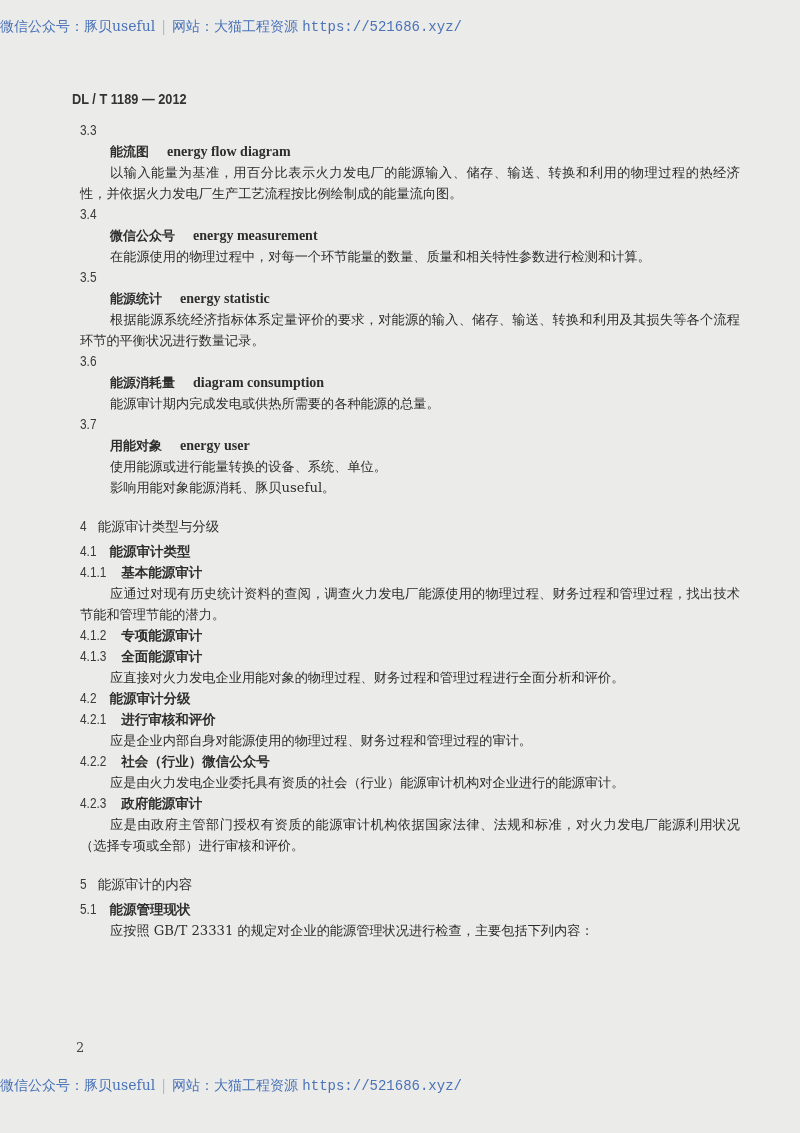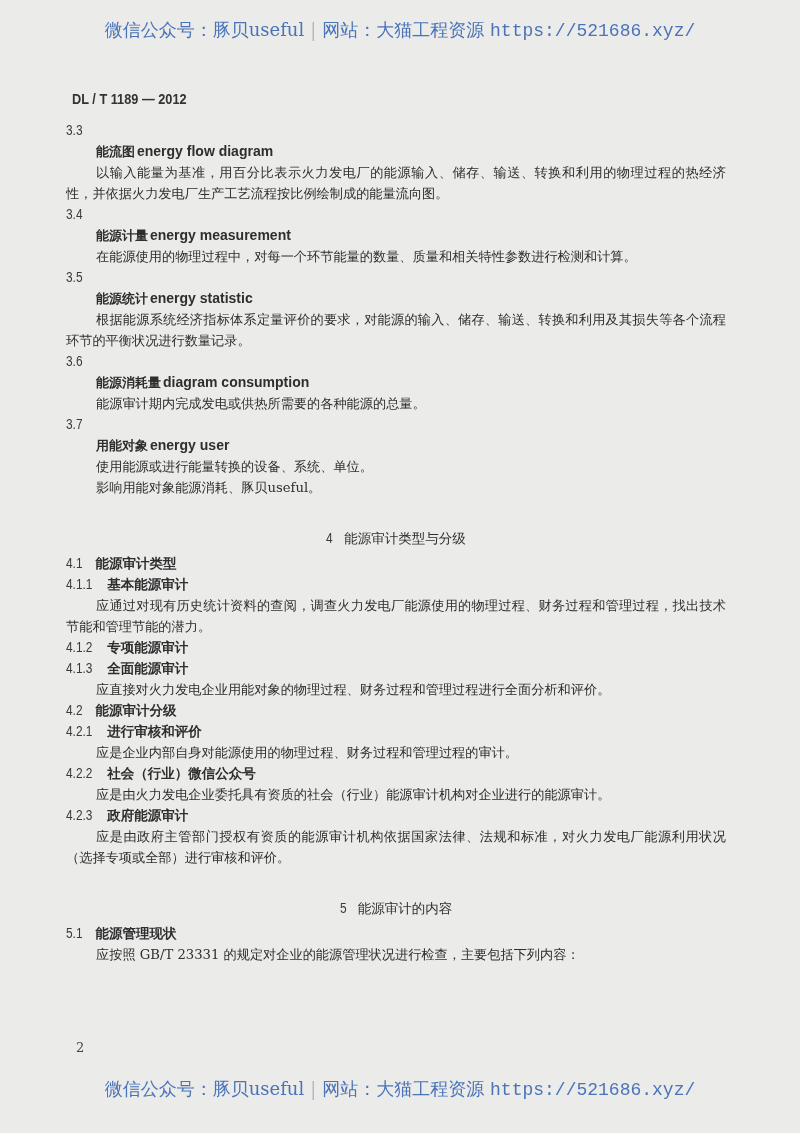--- a/index.html
+++ b/index.html
@@ -4,46 +4,46 @@
 <style>
   html, body { margin: 0; padding: 0; }
   body {
     width: 800px; height: 1133px; overflow: hidden;
     background: #ebebea;
     font-family: "DejaVu Serif", "Liberation Serif", serif;
     color: #2e2e2e;
     position: relative;
   }
   .watermark {
-    position: absolute; left: 0; width: 800px; text-align: center;
-    color: #4a73b8; font-size: 18px;
+    position: absolute; left: 0; width: 800px; 
+    color: #4a73b8; font-size: 14px;
     font-family: "DejaVu Serif", "Liberation Serif", serif;
   }
   .watermark .sep { color: #b0b8c8; margin: 0 6px; }
   .watermark .mono { font-family: "Liberation Mono", "DejaVu Sans Mono", monospace; }
   #wm-top { top: 18px; }
   #wm-bottom { top: 1077px; }
   .std-code {
     position: absolute; left: 72px; top: 90px;
     font-family: "Liberation Sans", "DejaVu Sans", sans-serif;
     font-weight: bold; font-size: 15px; color: #333;
     transform: scaleX(0.85); transform-origin: left;
   }
-  .content { position: absolute; left: 66px; top: 120px; width: 660px; }
+  .content { position: absolute; left: 80px; top: 120px; width: 660px; }
   .num {
     font-family: "Liberation Sans", "DejaVu Sans", sans-serif;
     font-size: 14px; color: #3a3a3a;
     transform: scaleX(0.85); transform-origin: left; display: inline-block;
   }
   .row { font-size: 13.2px; line-height: 21px; }
   .clause-num { height: 21px; }
   .term { padding-left: 30px; font-weight: bold; font-family: "DejaVu Sans", sans-serif; font-size: 13px; }
-  .term .en { font-family: Liberation Sans, sans-serif; font-weight: bold; font-size: 14px; margin-left: 2px; }
+  .term .en { font-family: Liberation Serif, serif; font-weight: bold; font-size: 14px; margin-left: 18px; }
   .para { text-indent: 30px; text-align: justify; }
-  .h1 { font-family: "DejaVu Sans", sans-serif; font-size: 13.5px; margin-top: 22px; margin-bottom: 4px; text-align: center; }
+  .h1 { font-family: "DejaVu Sans", sans-serif; font-size: 13.5px; margin-top: 10px; margin-bottom: 4px; }
   .h2 { font-family: "DejaVu Sans", sans-serif; font-size: 13.5px; font-weight: bold; }
   .h2 .num, .h1 .num { margin-right: 10px; font-weight: normal; }
   .gap { height: 8px; }
   .page-num {
     position: absolute; left: 76px; top: 1040px;
     font-size: 13px; color: #444;
   }
 </style>
 </head>
 <body>
@@ -55,21 +55,21 @@
 
 <div class="std-code">DL / T 1189 — 2012</div>
 
 <div class="content">
 
   <div class="row clause-num"><span class="num">3.3</span></div>
   <div class="row term"><span>能流图</span><span class="en">energy flow diagram</span></div>
   <div class="row para">以输入能量为基准，用百分比表示火力发电厂的能源输入、储存、输送、转换和利用的物理过程的热经济性，并依据火力发电厂生产工艺流程按比例绘制成的能量流向图。</div>
 
   <div class="row clause-num"><span class="num">3.4</span></div>
-  <div class="row term"><span>能源计量</span><span class="en">energy measurement</span></div>
+  <div class="row term"><span>微信公众号</span><span class="en">energy measurement</span></div>
   <div class="row para">在能源使用的物理过程中，对每一个环节能量的数量、质量和相关特性参数进行检测和计算。</div>
 
   <div class="row clause-num"><span class="num">3.5</span></div>
   <div class="row term"><span>能源统计</span><span class="en">energy statistic</span></div>
   <div class="row para">根据能源系统经济指标体系定量评价的要求，对能源的输入、储存、输送、转换和利用及其损失等各个流程环节的平衡状况进行数量记录。</div>
 
   <div class="row clause-num"><span class="num">3.6</span></div>
   <div class="row term"><span>能源消耗量</span><span class="en">diagram consumption</span></div>
   <div class="row para">能源审计期内完成发电或供热所需要的各种能源的总量。</div>
 

